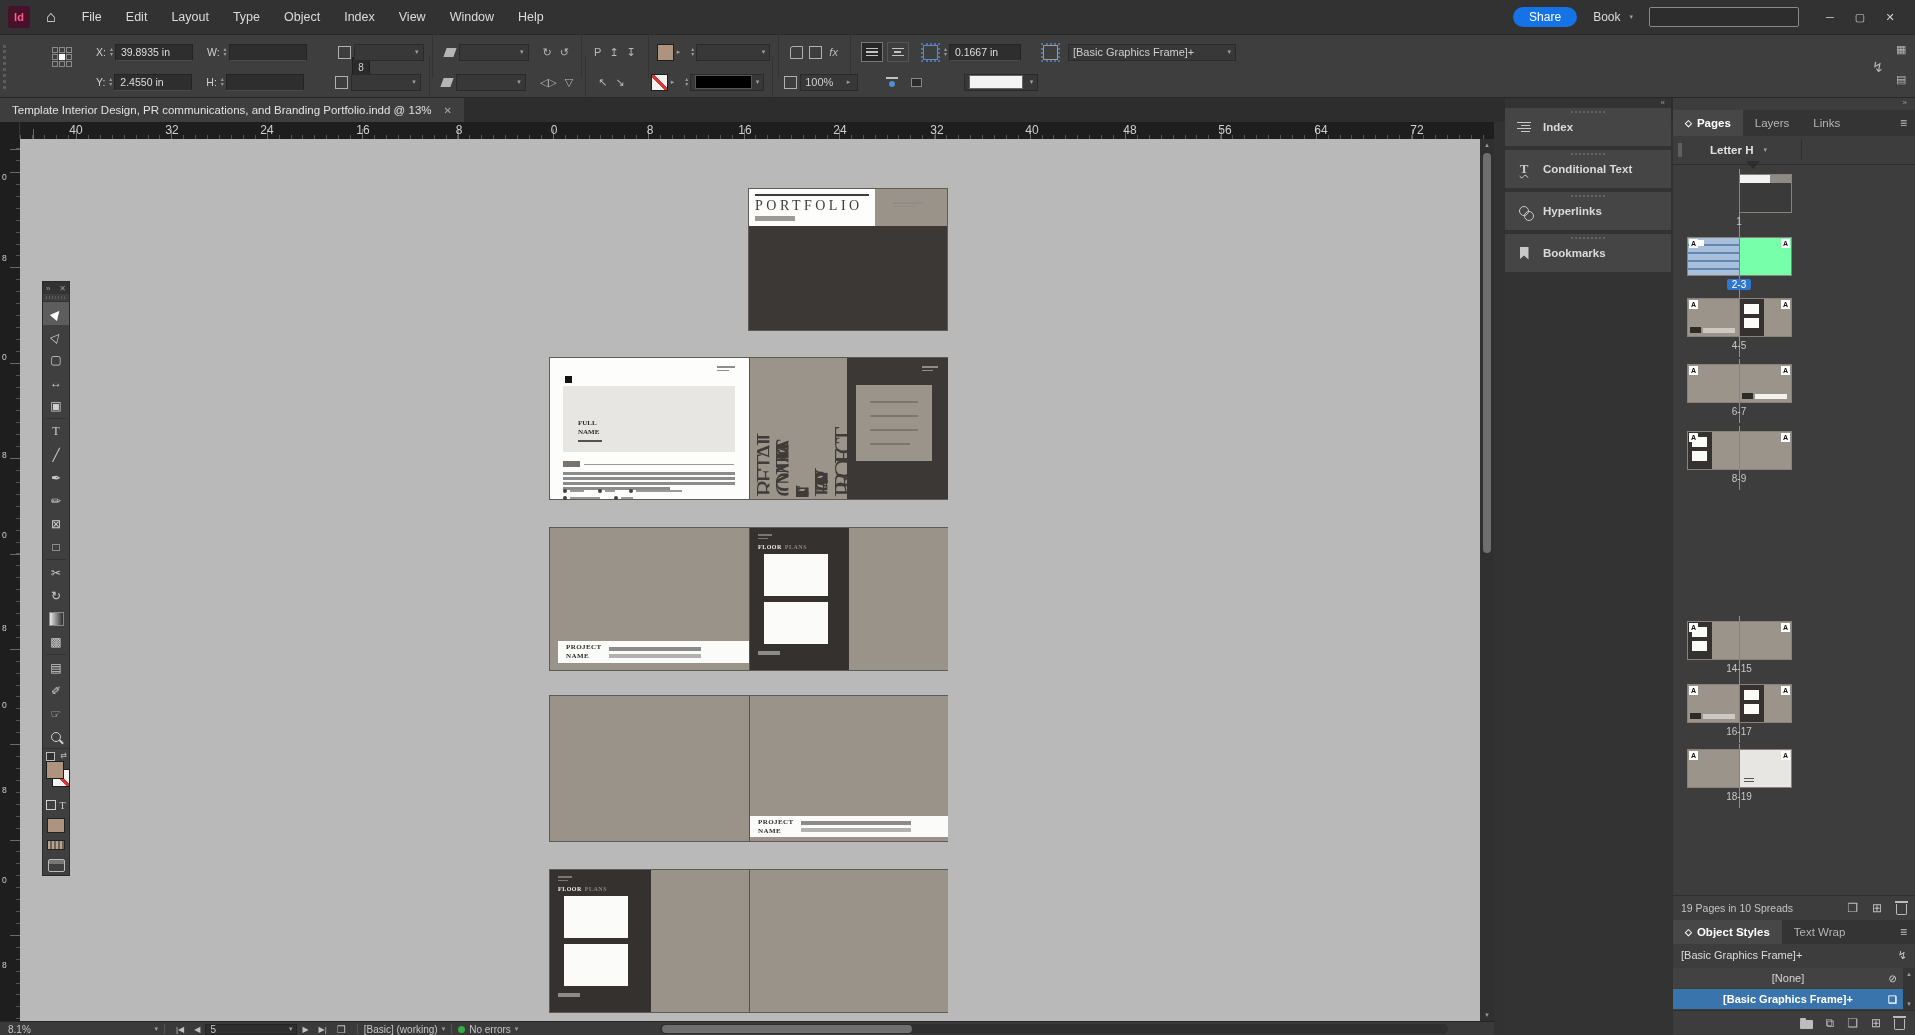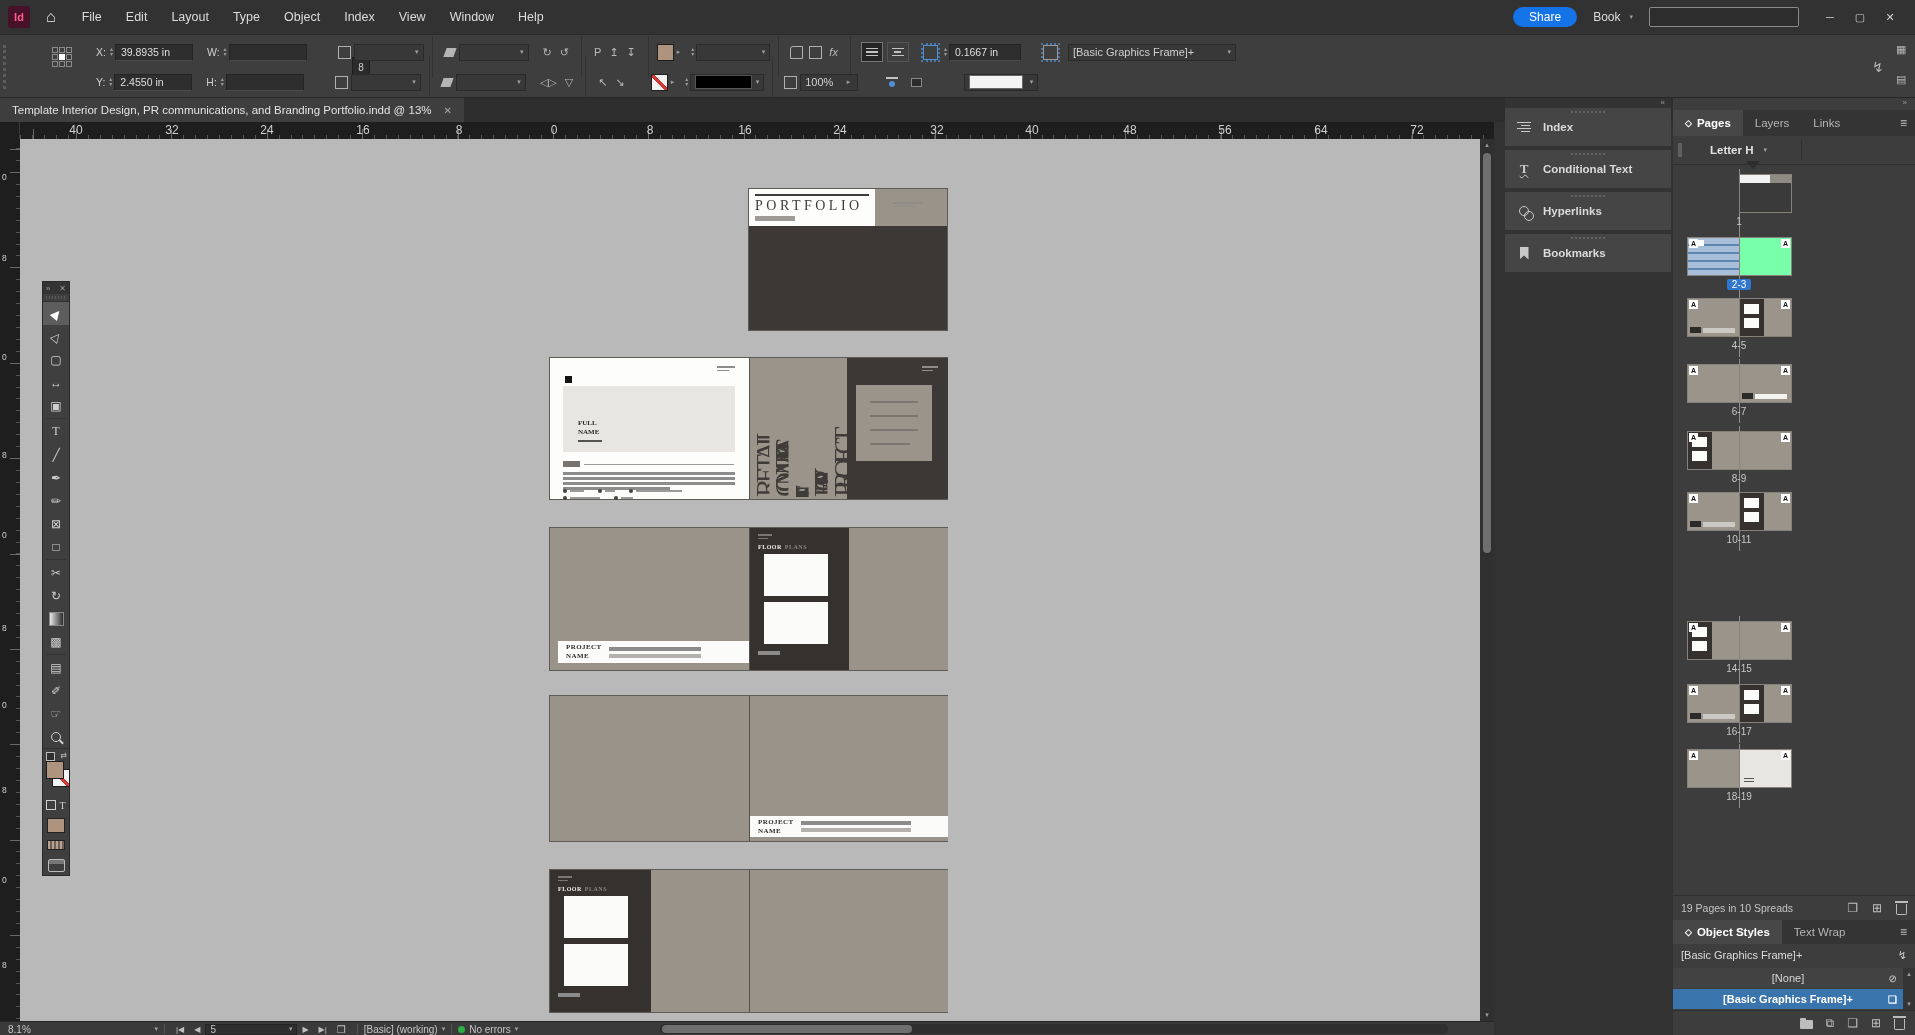--- a/index.html
+++ b/index.html
@@ -789,38 +789,20 @@
             <div class="wbox" style="left:4px;top:19px;width:15px;height:10px"></div>
           </div>
           <span class="abadge ab-l">A</span>
         </div>
         <div class="pg rgt">
           <span class="abadge ab-r">A</span>
         </div>
         <span class="plabel"><b>8-9</b></span>
       </div>
 
-      <div class="prow" style="top:328px;height:56px">
-        <div class="pspine"></div>
-        <div class="pg lft">
-          <span class="abadge ab-l">A</span>
-          <div class="strip">
-              <i class="chip"></i>
-              <i class="sbar" style="width:32px"></i>
-            </div>
-        </div>
-        <div class="pg rgt">
-          <div class="dk" style="left:0;top:0;bottom:0;width:24px">
-            <div class="wbox" style="left:4px;top:5px;width:15px;height:10px"></div>
-            <div class="wbox" style="left:4px;top:19px;width:15px;height:10px"></div>
-          </div>
-          <span class="abadge ab-r">A</span>
-        </div>
-        <span class="plabel"><b>10-11</b></span>
-      </div>
 
 
       <div class="prow" style="top:457px;height:56px">
         <div class="pspine"></div>
         <div class="pg lft">
           <div class="dk" style="left:0;top:0;bottom:0;width:24px">
             <div class="wbox" style="left:4px;top:5px;width:15px;height:10px"></div>
             <div class="wbox" style="left:4px;top:19px;width:15px;height:10px"></div>
           </div>
           <span class="abadge ab-l">A</span>

